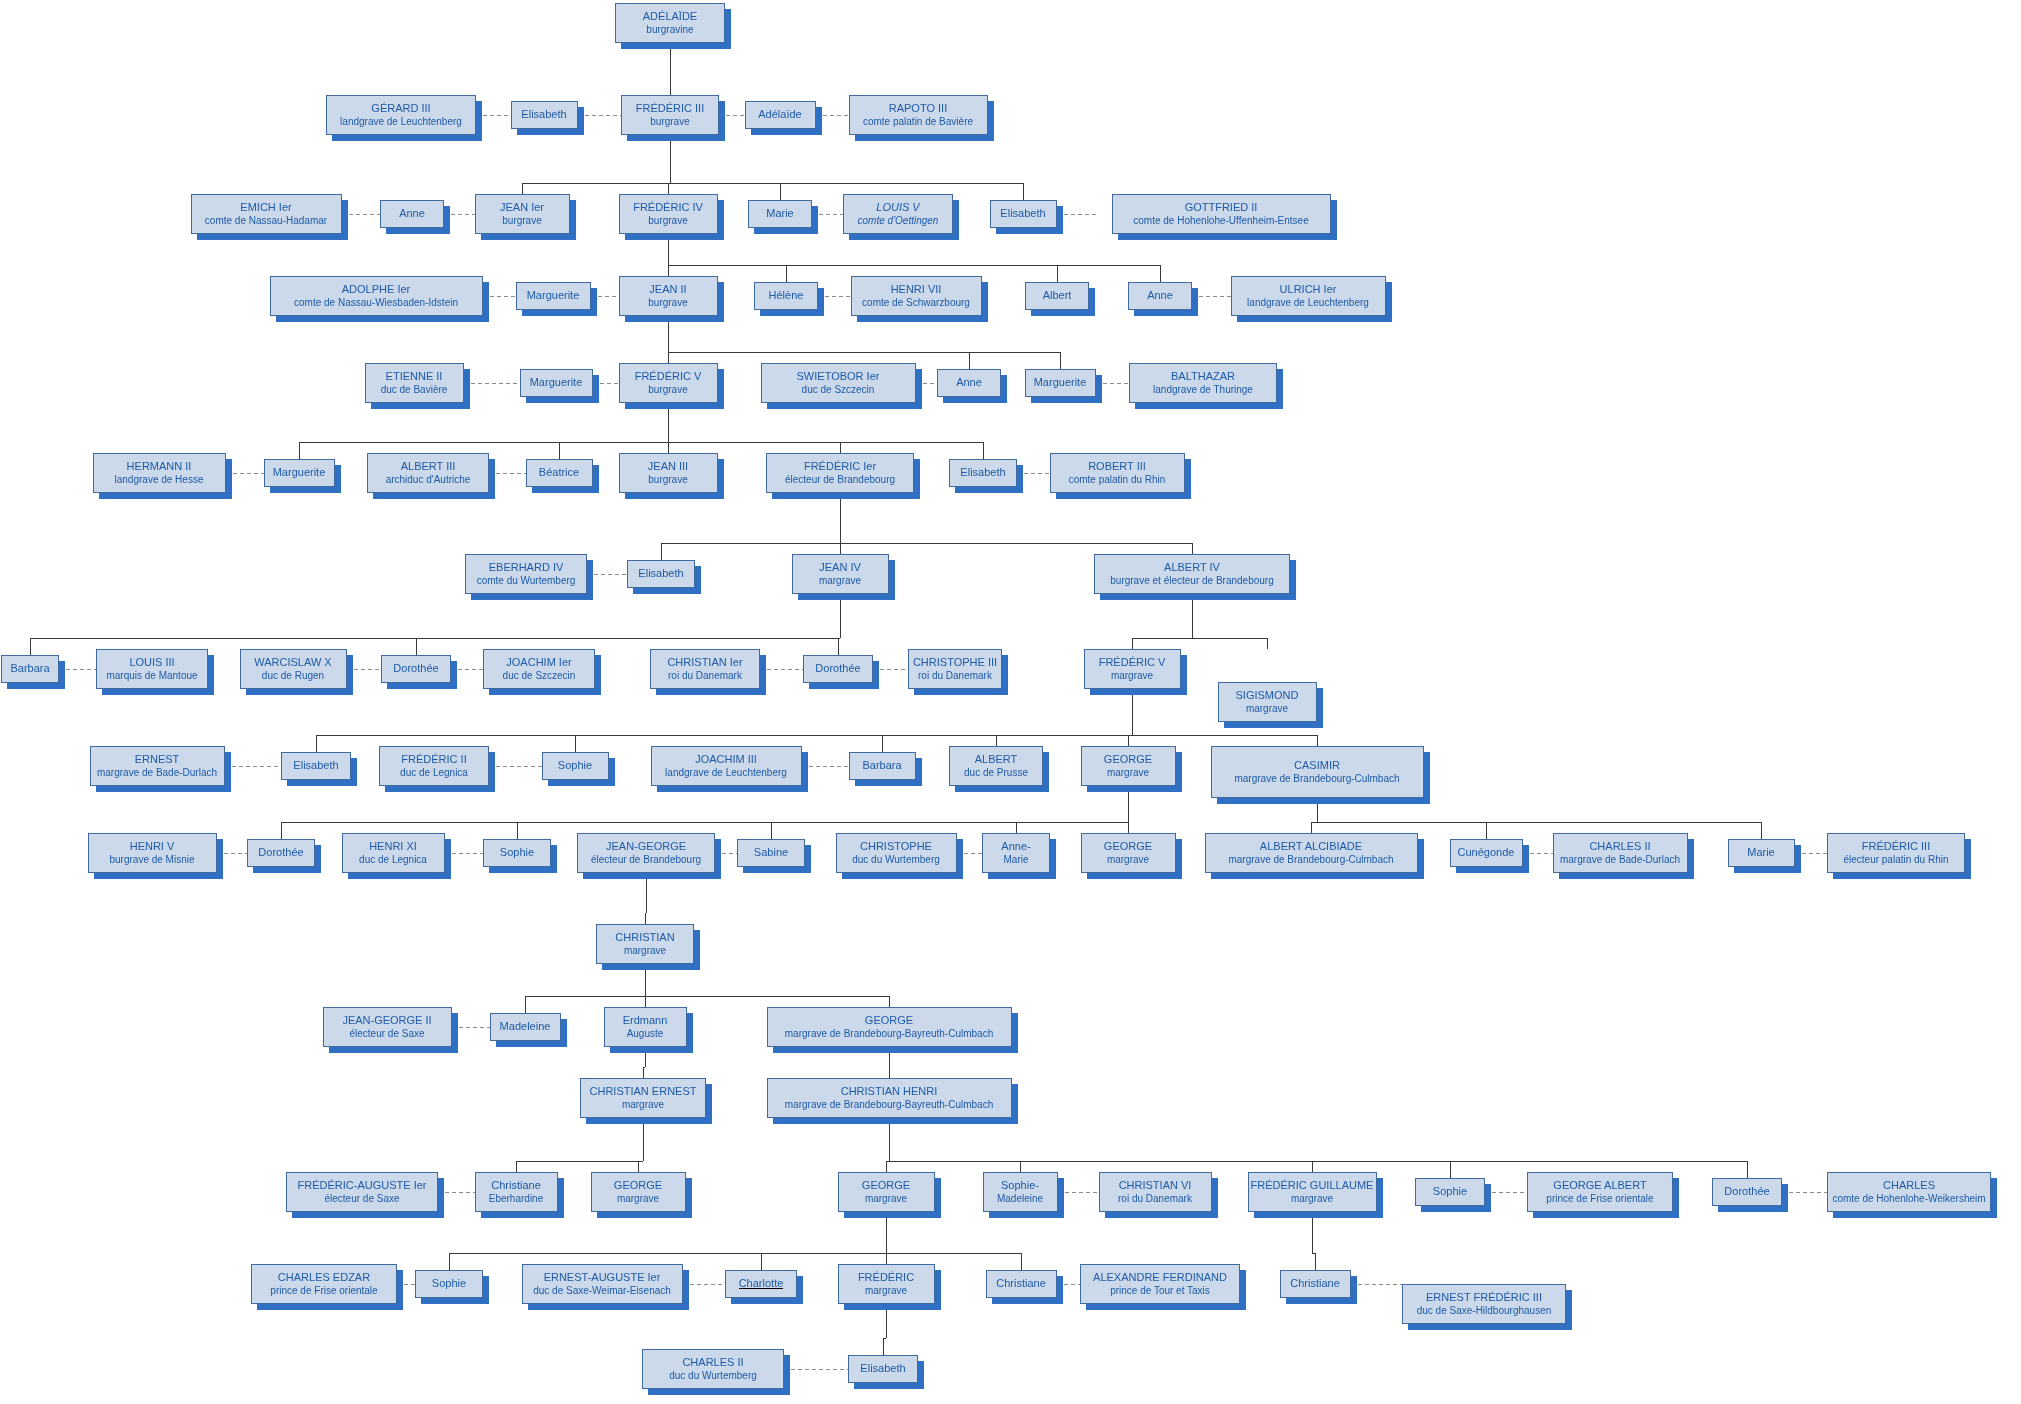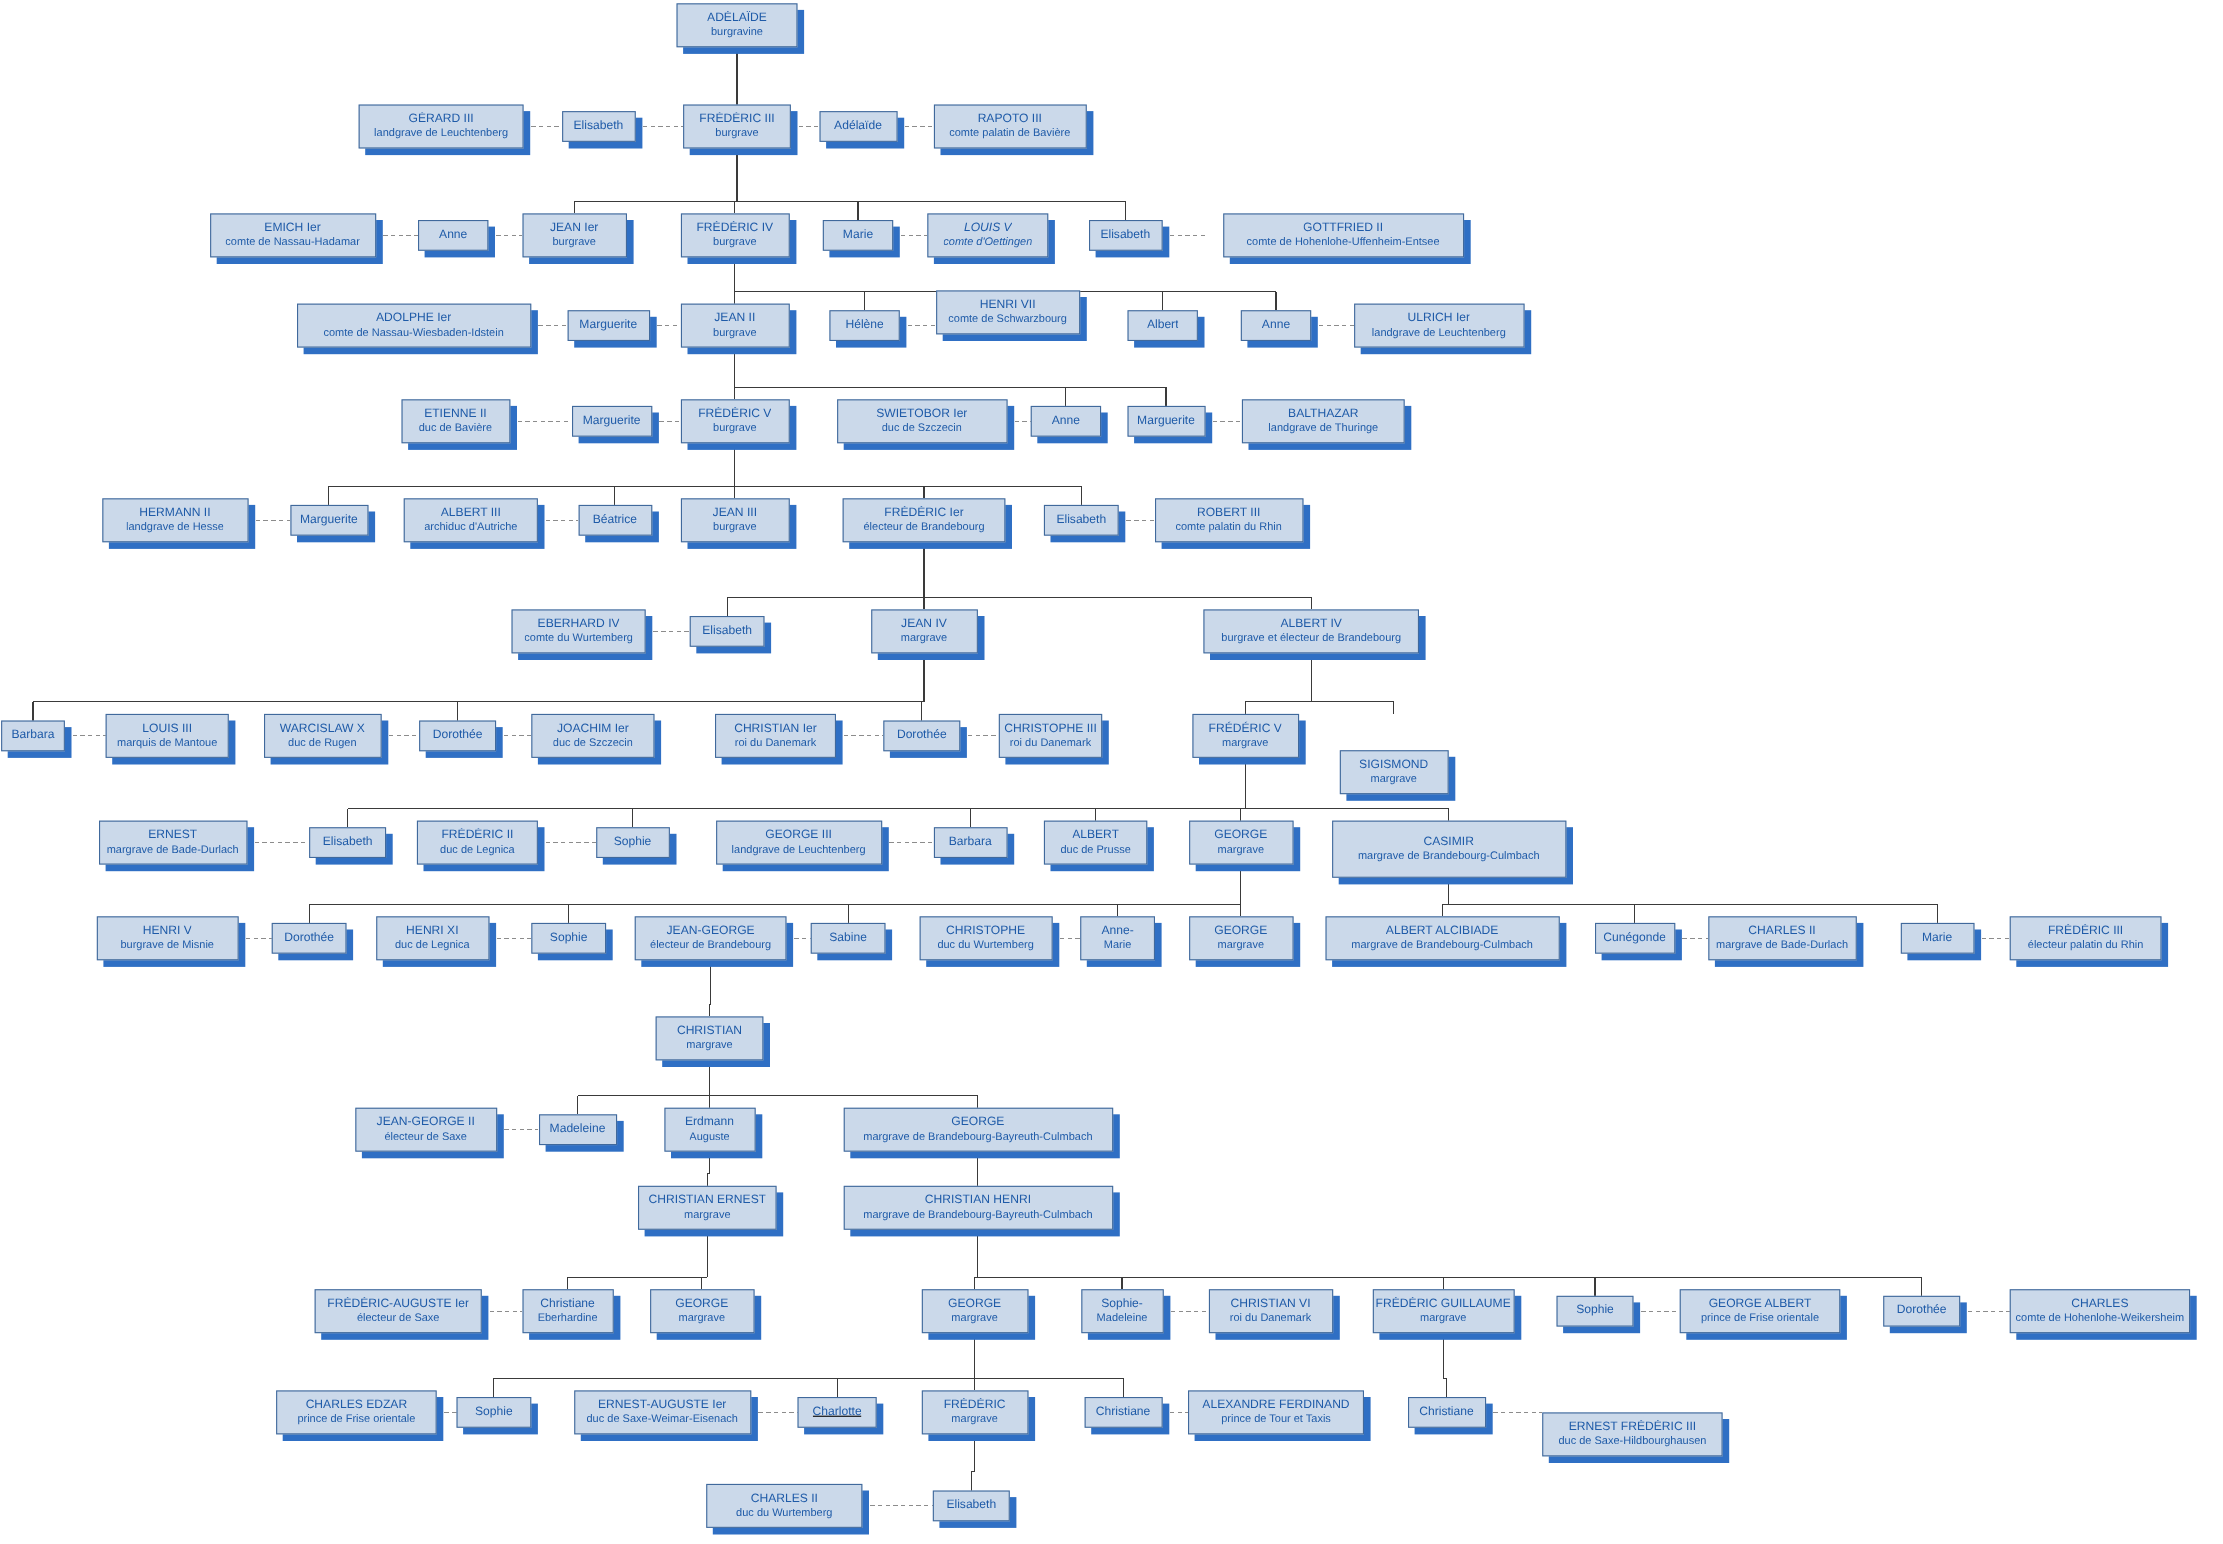--- a/index.html
+++ b/index.html
@@ -238,21 +238,21 @@
     <div class="node" style="left: 515.5px; top: 282px; width: 75px; height: 28px;">
       <div class="nm">Marguerite</div>
     </div>
     <div class="node" style="left: 618.5px; top: 276px; width: 99px; height: 40px;">
       <div class="nm">JEAN II</div>
       <div class="tt">burgrave</div>
     </div>
     <div class="node" style="left: 754px; top: 282px; width: 64px; height: 28px;">
       <div class="nm">Hélène</div>
     </div>
-    <div class="node" style="left: 850.5px; top: 264px; width: 131px; height: 40px;">
+    <div class="node" style="left: 850.5px; top: 276px; width: 131px; height: 40px;">
       <div class="nm">HENRI VII</div>
       <div class="tt">comte de Schwarzbourg</div>
     </div>
     <div class="node" style="left: 1025px; top: 282px; width: 64px; height: 28px;">
       <div class="nm">Albert</div>
     </div>
     <div class="node" style="left: 1128px; top: 282px; width: 64px; height: 28px;">
       <div class="nm">Anne</div>
     </div>
     <div class="node" style="left: 1230.5px; top: 276px; width: 155px; height: 40px;">
@@ -373,21 +373,21 @@
       <div class="nm">Elisabeth</div>
     </div>
     <div class="node" style="left: 379px; top: 746px; width: 110px; height: 40px;">
       <div class="nm">FRÉDÉRIC II</div>
       <div class="tt">duc de Legnica</div>
     </div>
     <div class="node" style="left: 541.5px; top: 752px; width: 67px; height: 28px;">
       <div class="nm">Sophie</div>
     </div>
     <div class="node" style="left: 650.5px; top: 746px; width: 151px; height: 40px;">
-      <div class="nm">GEORGE III</div>
+      <div class="nm">JOACHIM III</div>
       <div class="tt">landgrave de Leuchtenberg</div>
     </div>
     <div class="node" style="left: 848.5px; top: 752px; width: 67px; height: 28px;">
       <div class="nm">Barbara</div>
     </div>
     <div class="node" style="left: 949px; top: 746px; width: 94px; height: 40px;">
       <div class="nm">ALBERT</div>
       <div class="tt">duc de Prusse</div>
     </div>
     <div class="node" style="left: 1080.5px; top: 746px; width: 95px; height: 40px;">

